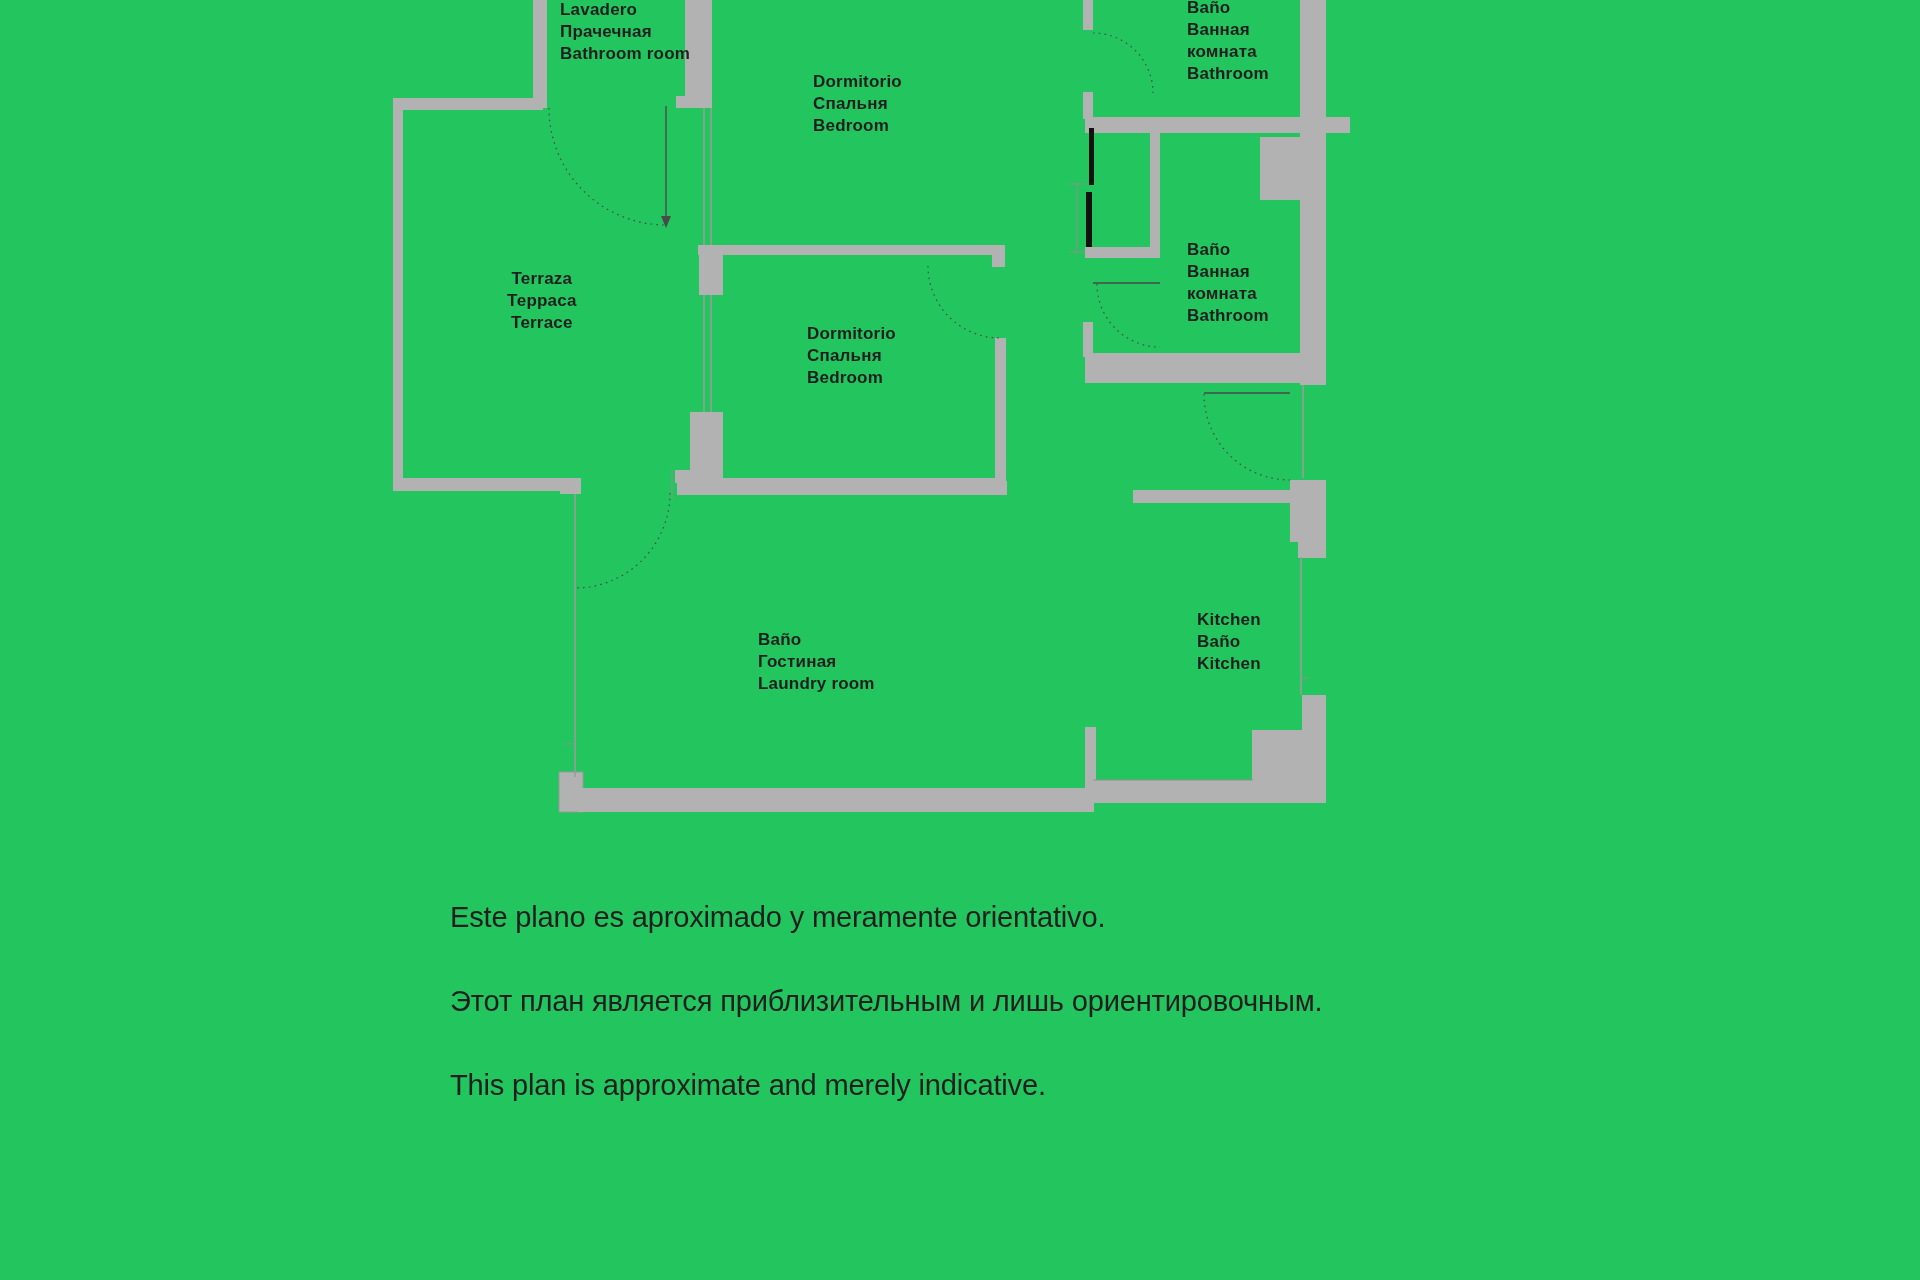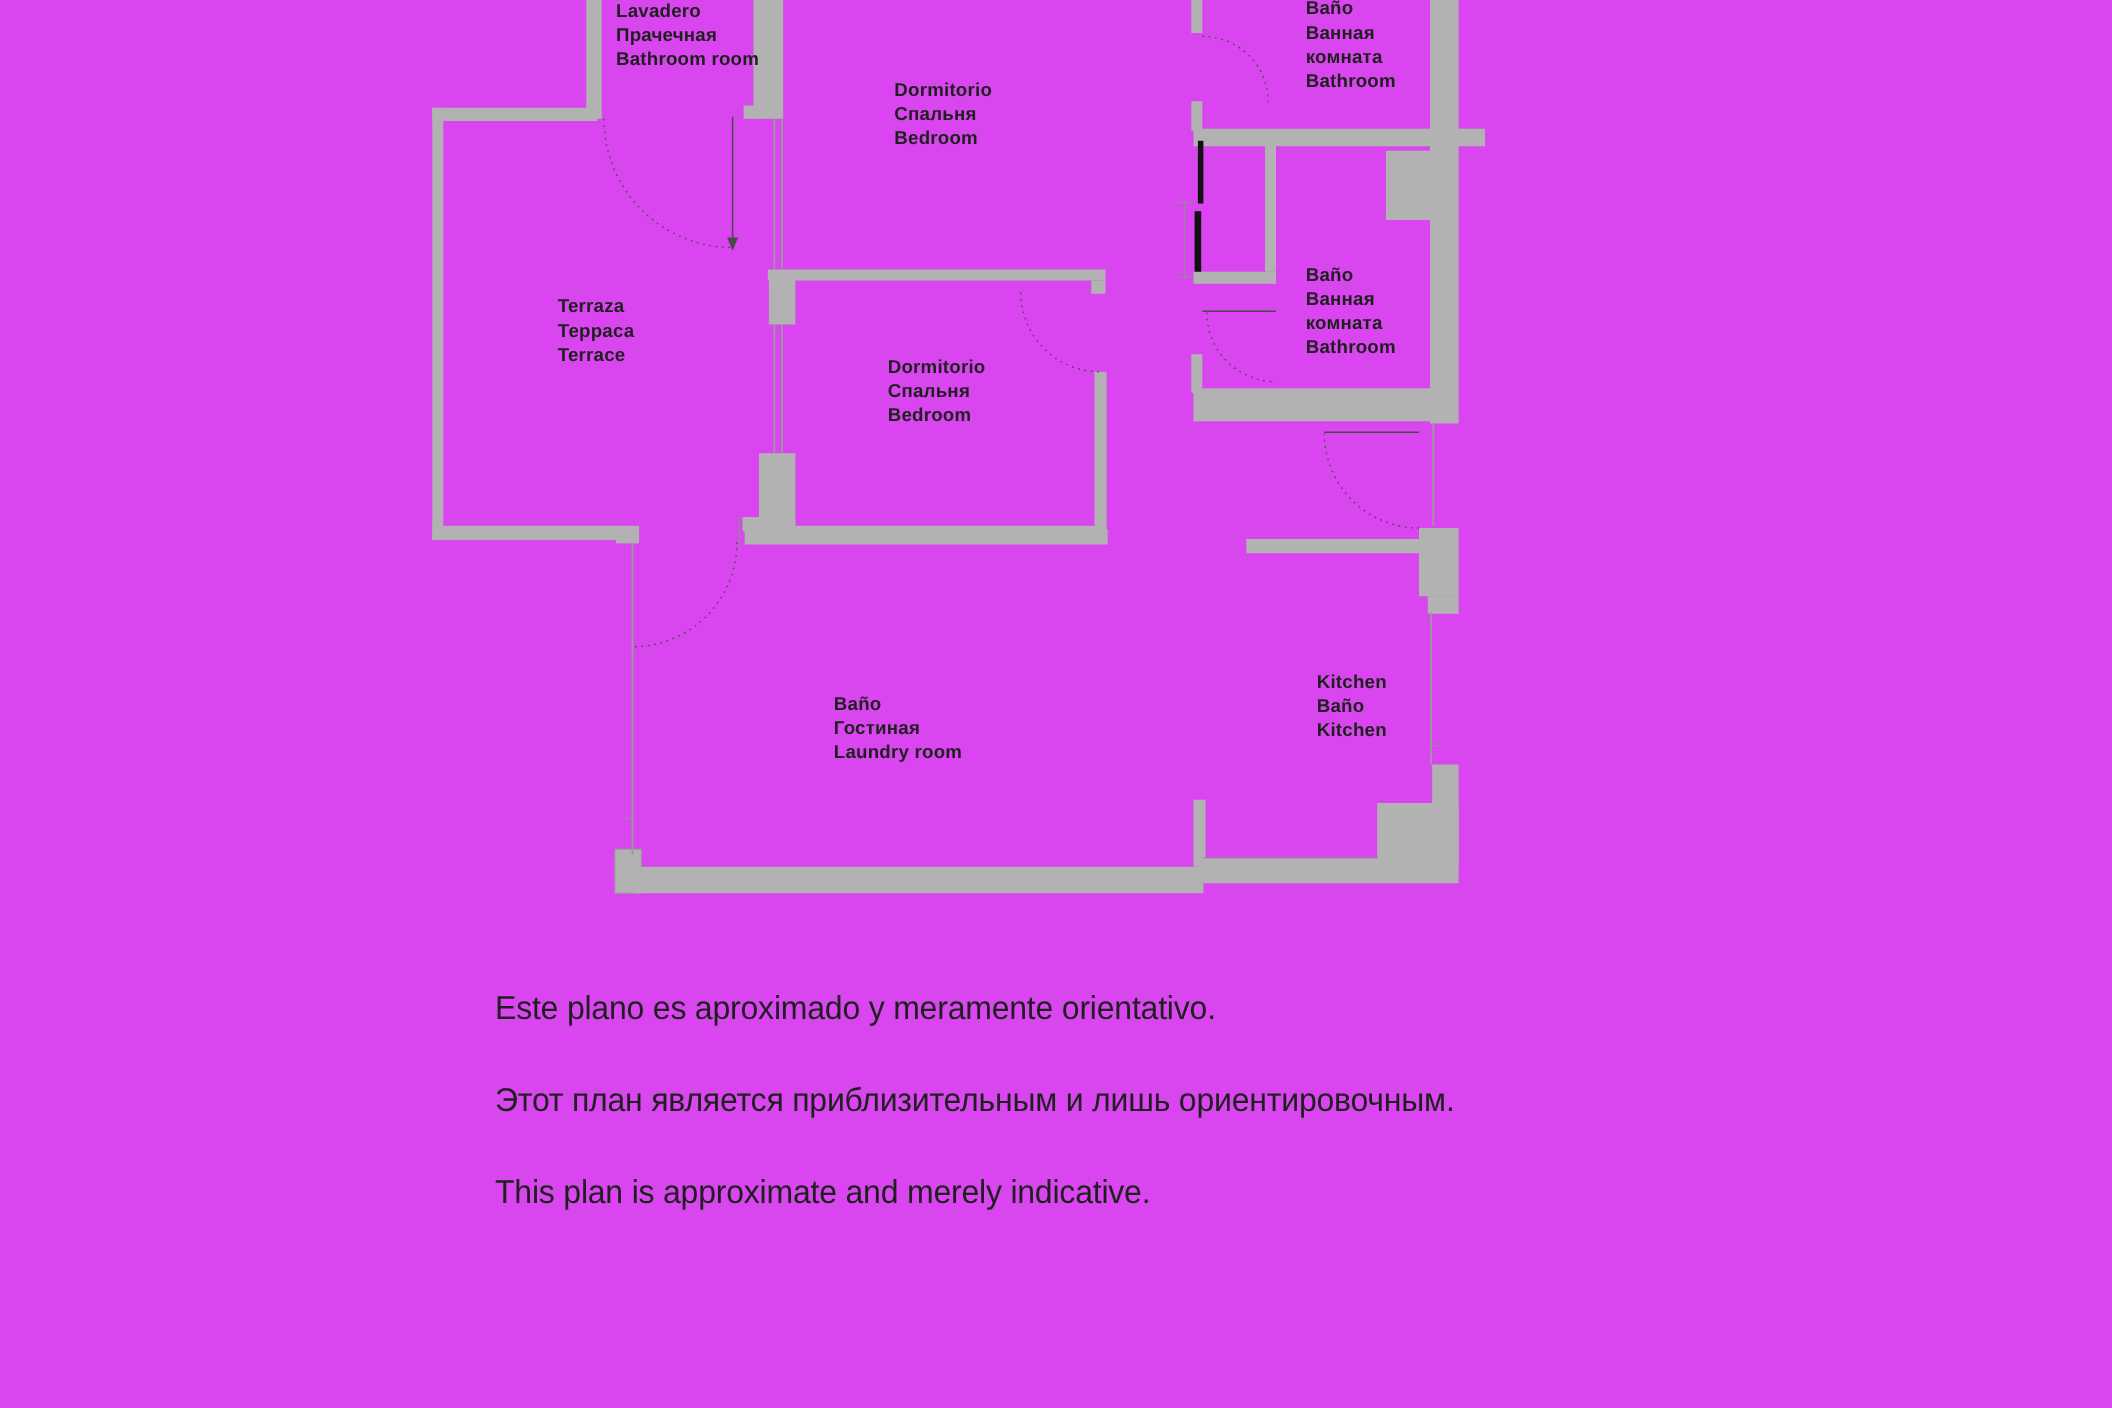--- a/index.html
+++ b/index.html
@@ -6,21 +6,21 @@
     --wall:#b2b2b2;
     --wall-edge:#9a9a9a;
     --win:#9b9b9b;
     --dark:#4a4a4a;
     --dim:#8f8f8f;
     --black:#111111;
     --text:#1f1f1f;
   }
   html,body{margin:0;padding:0;background:#ffffff;}
   .stage{
-    position:relative;width:1920px;height:1280px;background:#d946ef;overflow:hidden;
+    position:relative;width:1920px;height:1280px;background:#22c55e;overflow:hidden;
     font-family:"Liberation Sans",sans-serif;
   }
   .plan-svg{position:absolute;left:0;top:0;width:1920px;height:1280px;}
   .w{fill:var(--wall);stroke:none;}
   .w-outlined{fill:var(--wall);stroke:var(--wall-edge);stroke-width:1;}
   .winline{stroke:var(--win);stroke-width:1.6;fill:none;}
   .leaf{stroke:var(--dark);stroke-width:1.4;fill:none;}
   .arc{stroke:var(--dark);stroke-width:1.2;fill:none;stroke-dasharray:1.6 4.2;}
   .dimline{stroke:var(--dim);stroke-width:1;fill:none;}
   .blackseg{fill:var(--black);}
@@ -139,21 +139,21 @@
     <div>Bedroom</div>
   </div>
 
   <div class="room-label" style="left:1187px;top:-3px;">
     <div>Baño</div>
     <div>Ванная</div>
     <div>комната</div>
     <div>Bathroom</div>
   </div>
 
-  <div class="room-label" style="left:507px;top:268px;">
+  <div class="room-label" style="left:507px;top:268px;text-align:center;">
     <div>Terraza</div>
     <div>Терраса</div>
     <div>Terrace</div>
   </div>
 
   <div class="room-label" style="left:807px;top:323px;">
     <div>Dormitorio</div>
     <div>Спальня</div>
     <div>Bedroom</div>
   </div>

